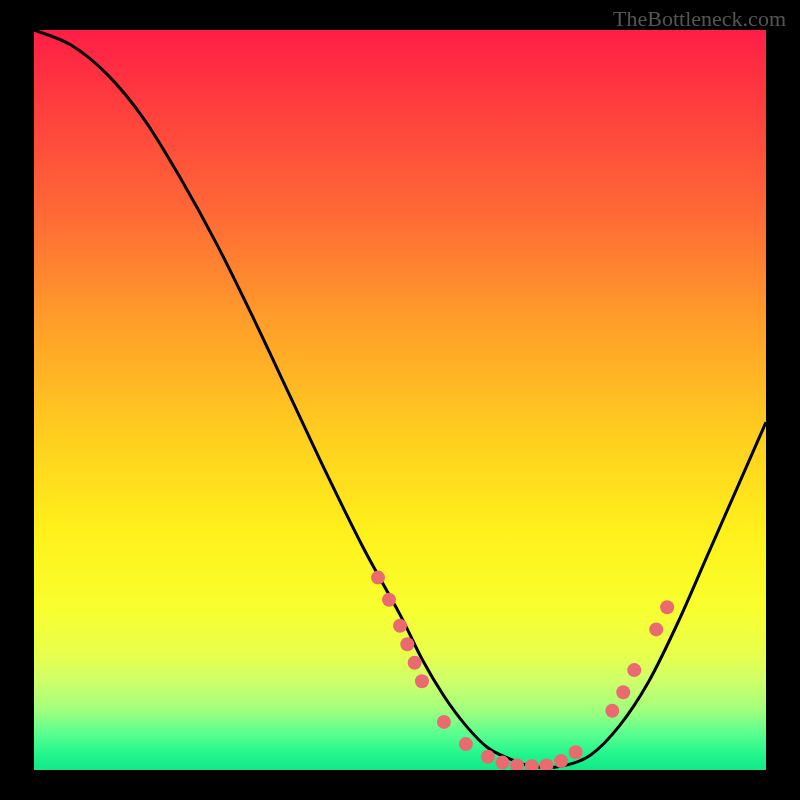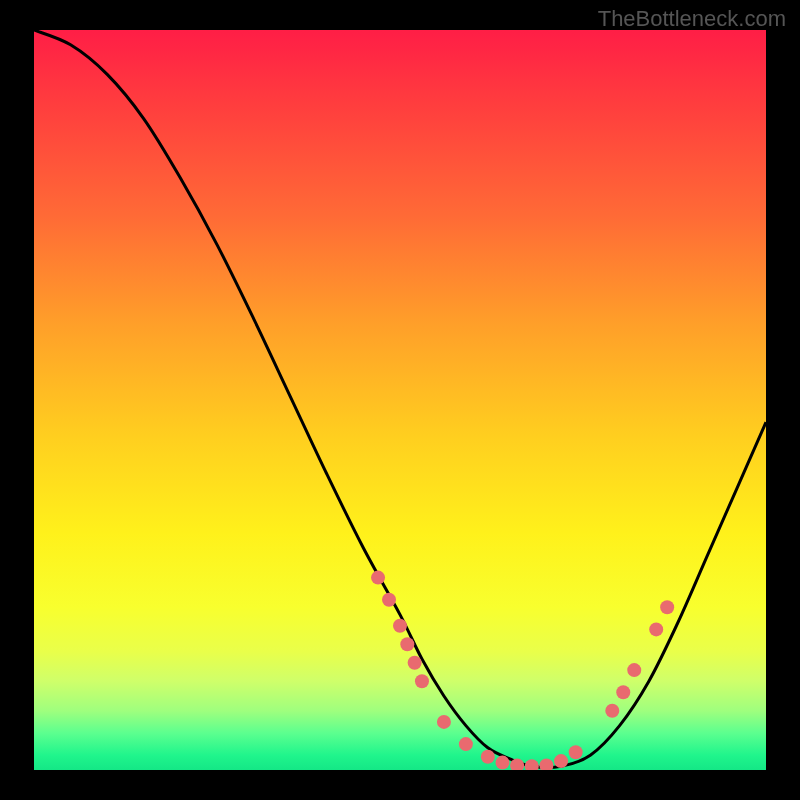--- a/index.html
+++ b/index.html
@@ -8,21 +8,21 @@
     width: 800px;
     height: 800px;
     position: relative;
     background: #000;
   }
   .watermark {
     position: absolute;
     top: 6px;
     right: 14px;
     color: #555;
-    font-family: Liberation Sans, sans-serif;
+    font-family: Liberation Serif, serif;
     font-size: 22px;
     z-index: 20;
   }
   .plot-area {
     position: absolute;
     left: 34px;
     top: 30px;
     width: 732px;
     height: 740px;
     overflow: hidden;

